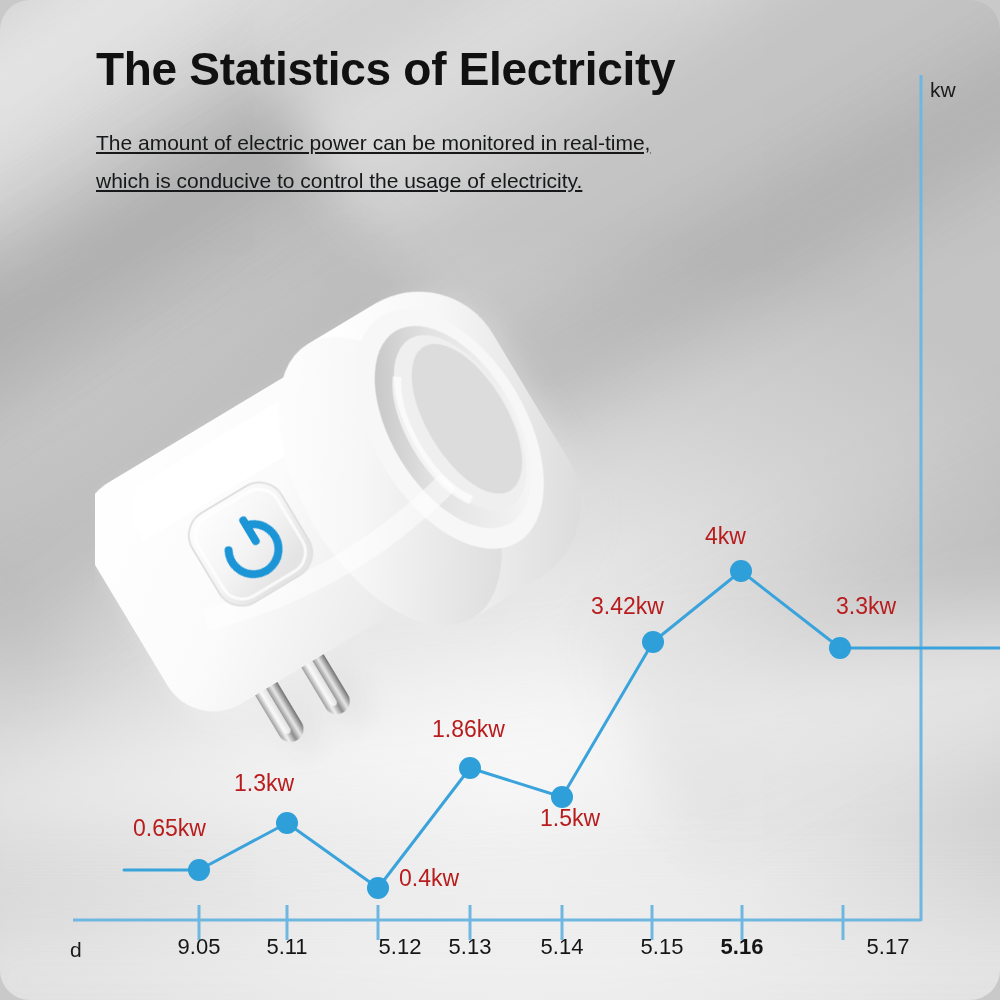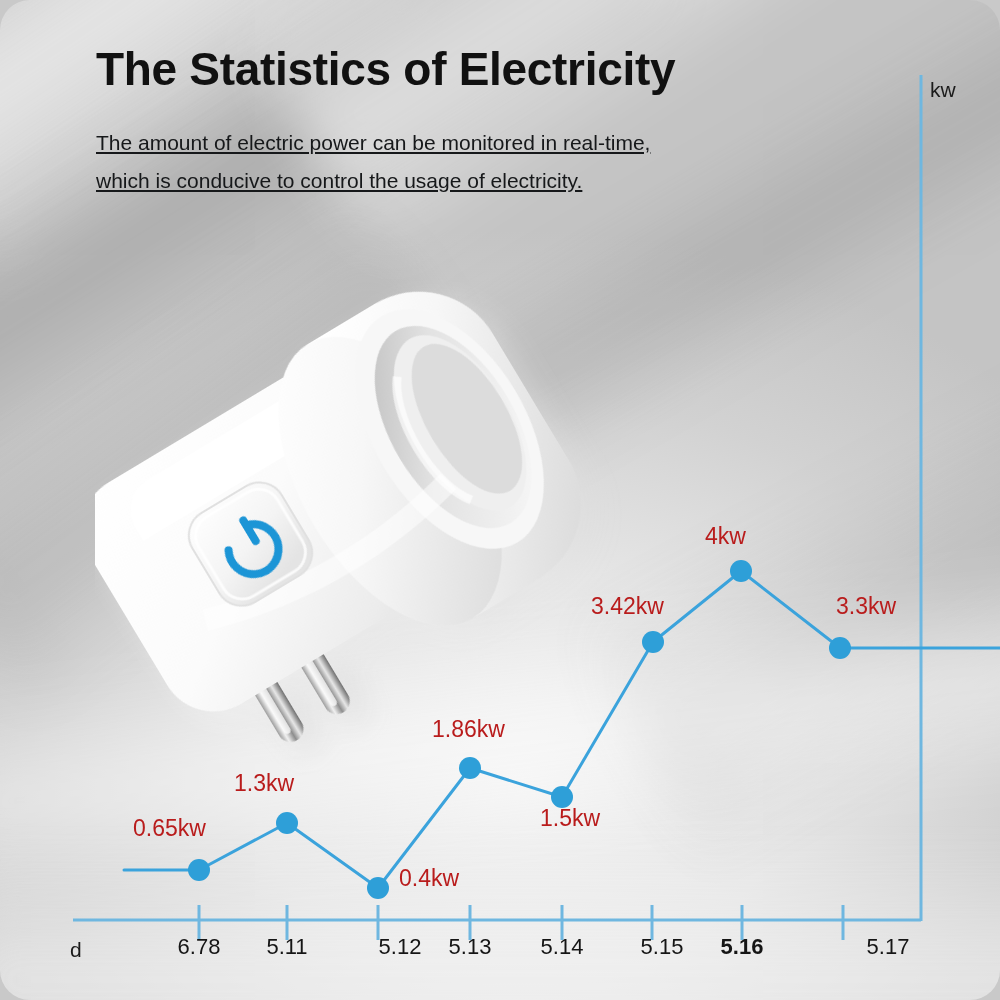--- a/index.html
+++ b/index.html
@@ -200,21 +200,21 @@
         <circle cx="653" cy="642" r="11"></circle>
         <circle cx="741" cy="571" r="11"></circle>
         <circle cx="840" cy="648" r="11"></circle>
       </g>
     </svg>
   </div>
 
   <div class="axis-name ax-kw">kw</div>
   <div class="axis-name ax-d">d</div>
 
-  <div class="tick-label" style="left:199px;top:934px;">6.78</div>
+  <div class="tick-label" style="left:199px;top:934px;">9.05</div>
   <div class="tick-label" style="left:287px;top:934px;">5.11</div>
   <div class="tick-label" style="left:378px;top:934px;margin-left:22px;">5.12</div>
   <div class="tick-label" style="left:470px;top:934px;">5.13</div>
   <div class="tick-label" style="left:562px;top:934px;">5.14</div>
   <div class="tick-label" style="left:652px;top:934px;margin-left:10px;">5.15</div>
   <div class="tick-label" style="left:742px;top:934px;font-weight:bold;">5.16</div>
   <div class="tick-label" style="left:843px;top:934px;margin-left:45px;">5.17</div>
 
   <div class="pt-label" style="left:133px;top:815px;">0.65kw</div>
   <div class="pt-label" style="left:234px;top:770px;">1.3kw</div>

